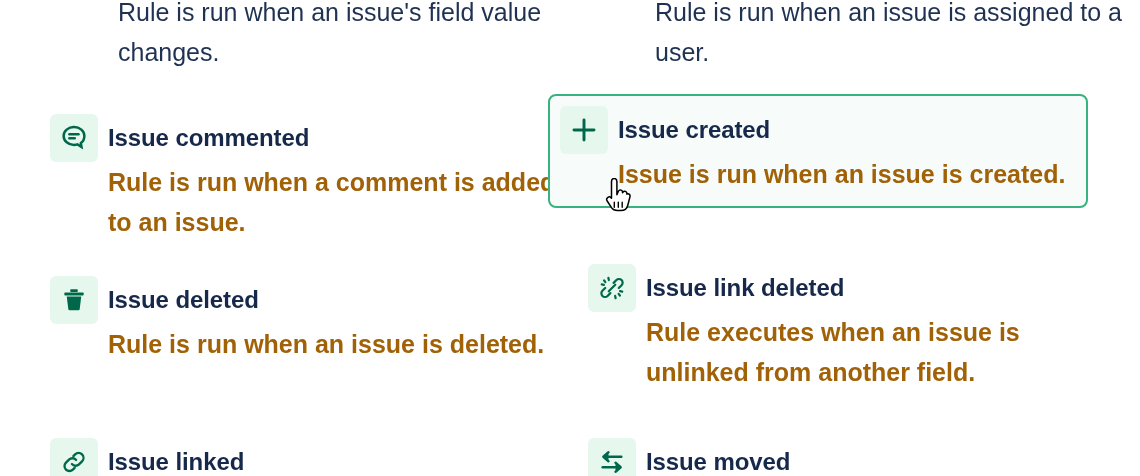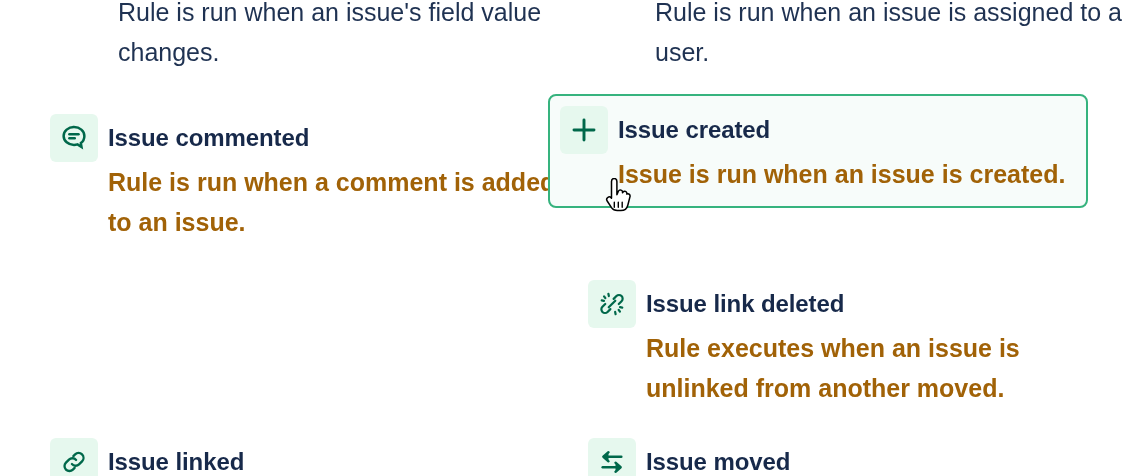--- a/index.html
+++ b/index.html
@@ -125,35 +125,48 @@
         <svg width="32" height="32" viewBox="0 0 24 24" fill="none" stroke="#00684A" stroke-width="2.2" stroke-linecap="round">
           <path d="M12 4.5v15"></path>
           <path d="M4.5 12h15"></path>
         </svg>
       </span>
       <span class="card-title">Issue created</span>
     </div>
     <p class="card-desc">Issue is run when an issue is created.</p>
   </div>
 
-
-  <div class="trigger-card" style="left:576px; top:268px;">
+  <div class="trigger-card" style="left:38px; top:264px;">
+    <div class="card-row">
+      <span class="icon-tile">
+        <svg width="30" height="30" viewBox="0 0 24 24">
+          <rect x="9" y="3.4" width="6" height="2.1" rx="0.5" fill="#00684A"></rect>
+          <rect x="4.3" y="6" width="15.4" height="2.3" rx="0.6" fill="#00684A"></rect>
+          <path d="M6.2 9.2h11.6l-1.25 10.2a1 1 0 0 1-1 .85H8.45a1 1 0 0 1-1-.85L6.2 9.2z" fill="#00684A"></path>
+        </svg>
+      </span>
+      <span class="card-title">Issue deleted</span>
+    </div>
+    <p class="card-desc">Rule is run when an issue is deleted.</p>
+  </div>
+
+  <div class="trigger-card" style="left:576px; top:252px;">
     <div class="card-row">
       <span class="icon-tile">
         <svg width="28" height="28" viewBox="0 0 24 24" fill="none" stroke="#00684A" stroke-width="1.9" stroke-linecap="round">
           <path d="M13.4 7.6l2.4-2.4a3.1 3.1 0 0 1 4.4 4.4l-2.4 2.4"></path>
           <path d="M10.6 16.4l-2.4 2.4a3.1 3.1 0 0 1-4.4-4.4l2.4-2.4"></path>
           <path d="M9.2 14.8l5.6-5.6"></path>
           <path d="M5.2 5.4l1.1 1.6M3.2 8.9l1.9.4M8.9 3.3l.4 1.9"></path>
           <path d="M18.8 18.6l-1.1-1.6M20.8 15.1l-1.9-.4M15.1 20.7l-.4-1.9"></path>
         </svg>
       </span>
       <span class="card-title">Issue link deleted</span>
     </div>
-    <p class="card-desc">Rule executes when an issue is unlinked from another moved.</p>
+    <p class="card-desc">Rule executes when an issue is unlinked from another field.</p>
   </div>
 
   <div class="trigger-card" style="left:38px; top:426px;">
     <div class="card-row">
       <span class="icon-tile">
         <svg width="28" height="28" viewBox="0 0 24 24" fill="none" stroke="#00684A" stroke-width="2" stroke-linecap="round">
           <path d="M10.2 13.8a4.2 4.2 0 0 0 6.1.25l2.6-2.6a4.2 4.2 0 1 0-5.95-5.95l-1.5 1.5"></path>
           <path d="M13.8 10.2a4.2 4.2 0 0 0-6.1-.25l-2.6 2.6a4.2 4.2 0 1 0 5.95 5.95l1.5-1.5"></path>
         </svg>
       </span>

